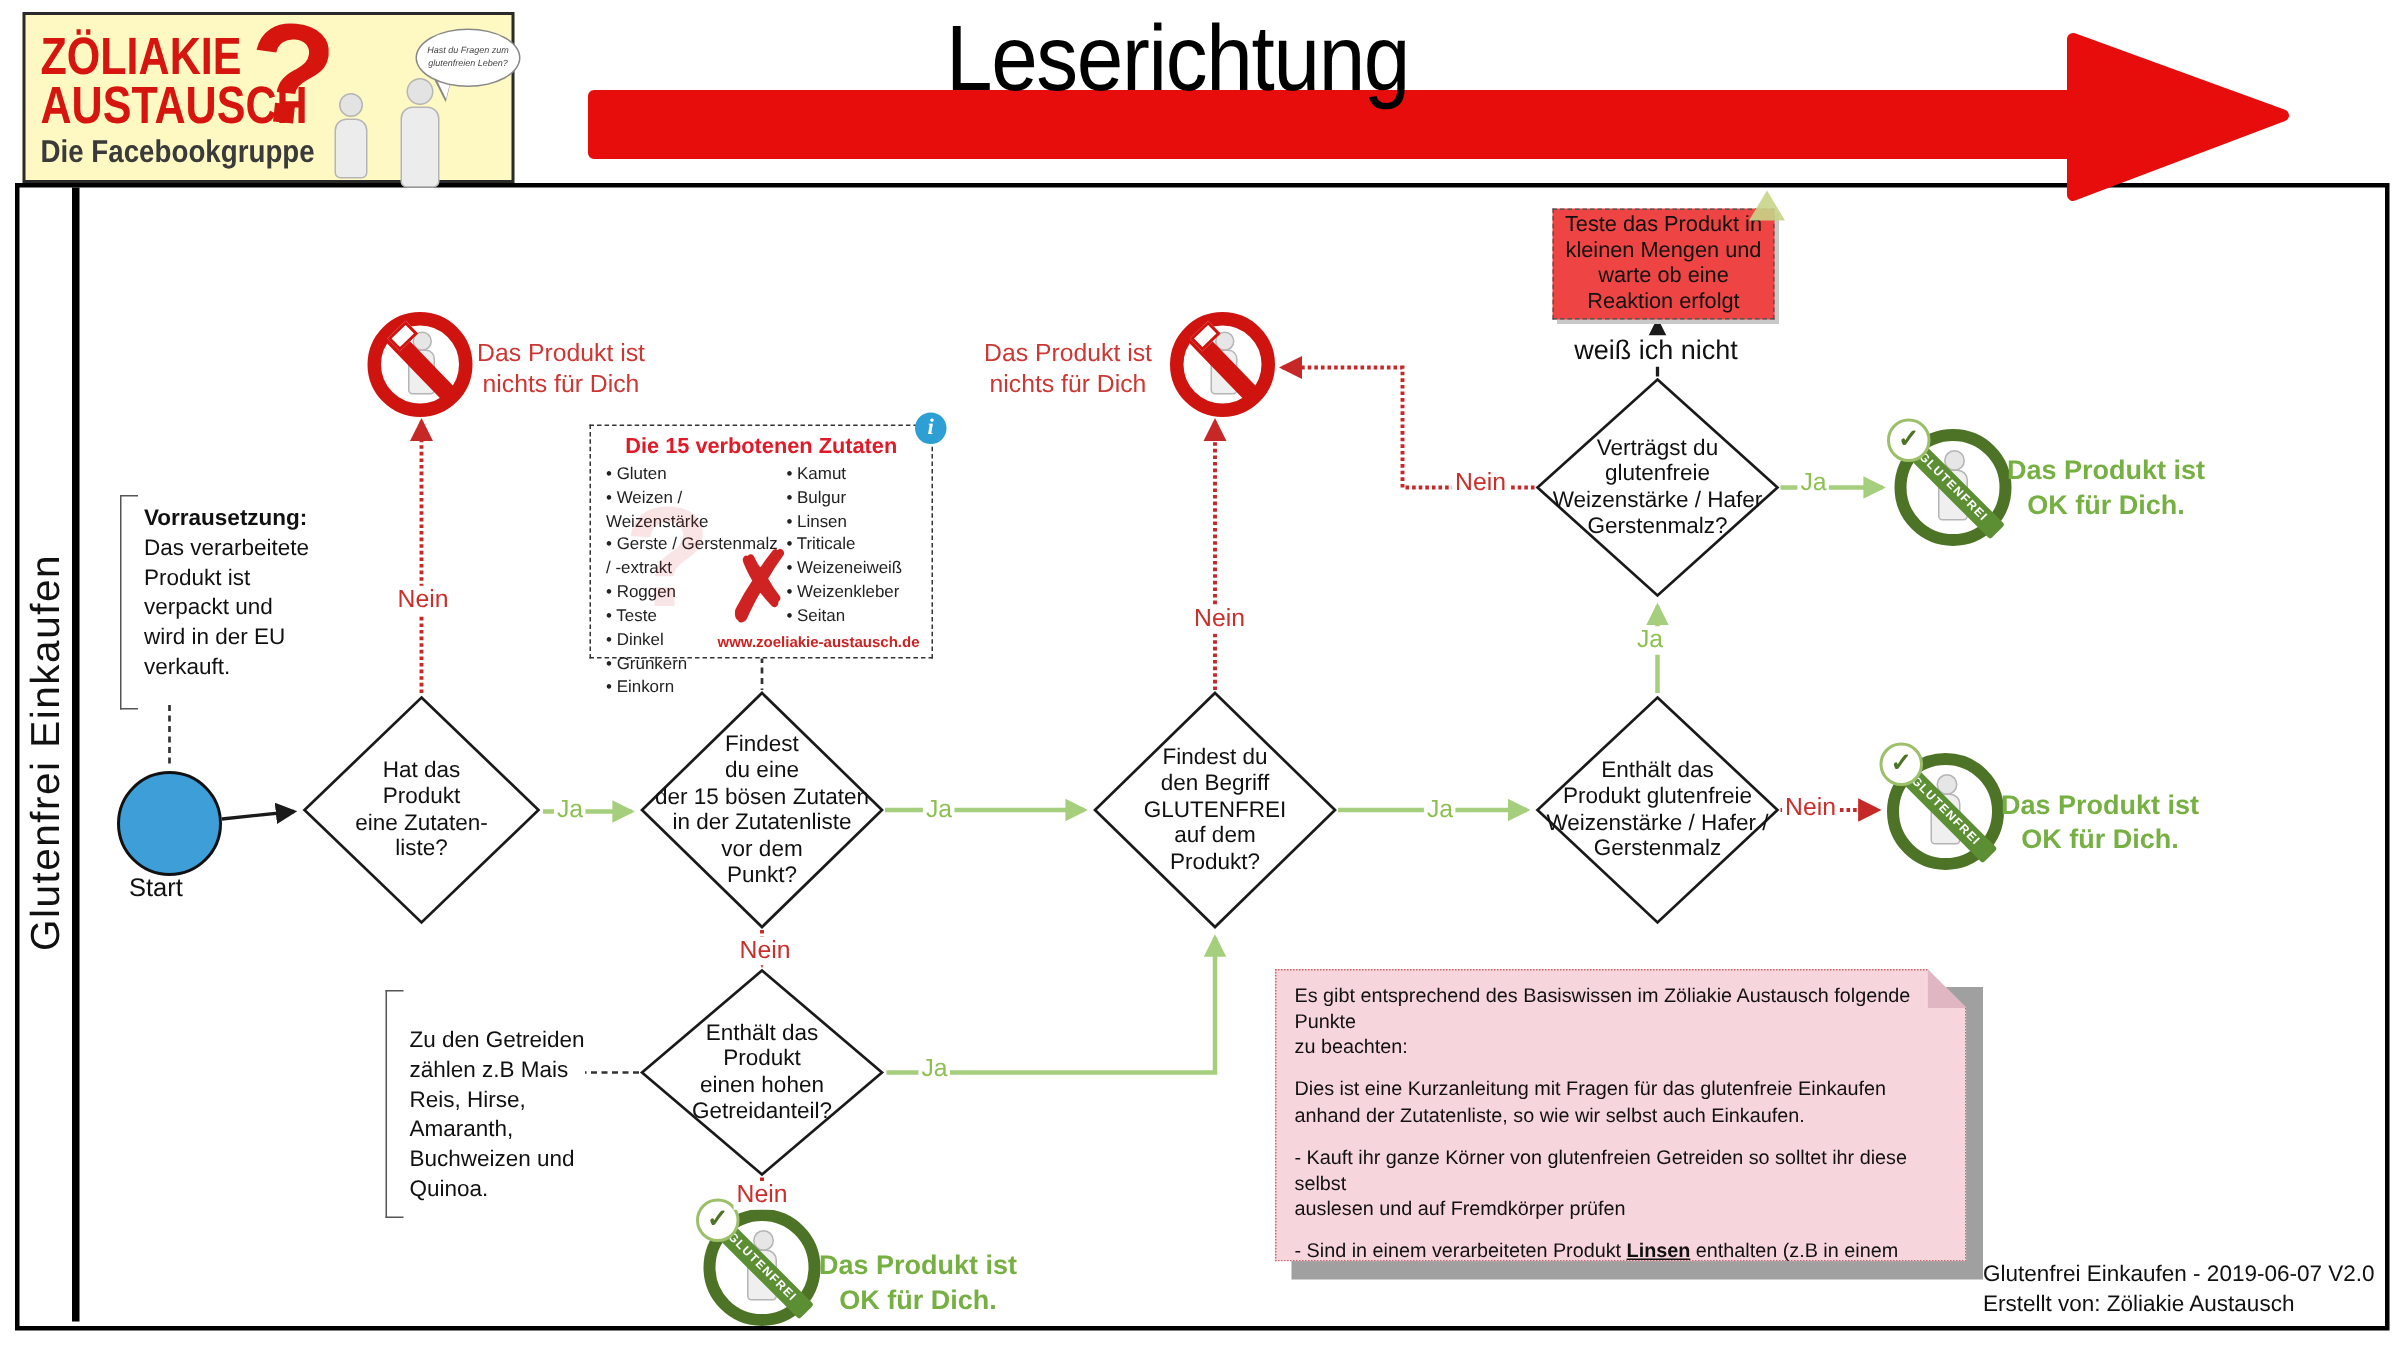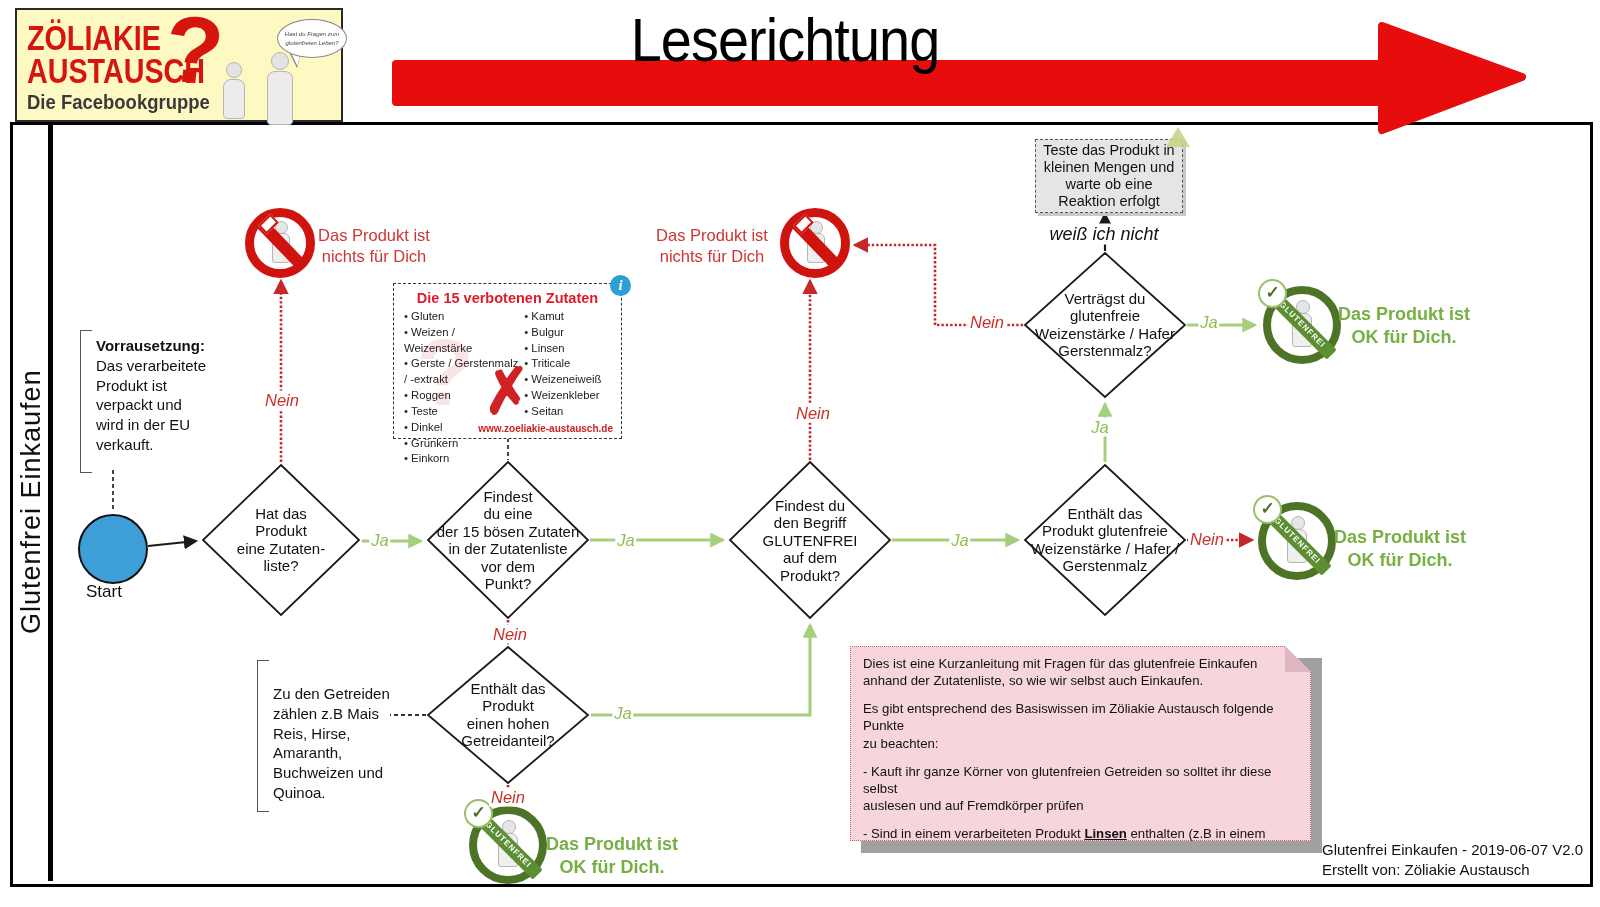--- a/index.html
+++ b/index.html
@@ -34,21 +34,21 @@
 
   
   svg.layer{left:0;top:0;z-index:2;pointer-events:none;position:absolute;}
   .big-arrow{z-index:3;}
 
   
   .node-text{z-index:6;font-size:15px;line-height:1.16;text-align:center;transform:translate(-50%,-50%);}
   .start-circle{left:78px;top:514px;width:66px;height:66px;border-radius:50%;background:#3d9ed8;border:2px solid #111;z-index:5;}
   .start-label{left:86px;top:582px;font-size:17px;z-index:6;}
 
-  .edge-label{z-index:7;font-size:16.5px;background:#fff;padding:0 2px;transform:translate(-50%,-50%);font-style:italic;}
+  .edge-label{z-index:7;font-size:16.5px;background:#fff;padding:0 2px;transform:translate(-50%,-50%);}
   .lab-ja{color:#8cc152;} .lab-nein{color:#c9302c;} .lab-know{color:#111;font-size:18px;}
 
   .result{z-index:7;transform:translate(-50%,-50%);text-align:center;white-space:pre-line;font-weight:700;line-height:1.25;}
   .result-bad{color:#cc3733;font-size:16.5px;font-weight:400;}
   .result-ok{color:#76b043;font-size:18px;}
 
   
   .ban{width:70px;height:70px;z-index:6;}
   .ban .ring{position:absolute;inset:0;border-radius:50%;border:9px solid #cf1410;background:#fff;box-sizing:border-box;}
   .ban .ph{position:absolute;left:30px;top:13px;width:11px;height:11px;border-radius:50%;background:#e6e6e6;border:1px solid #b5b5b5;}
@@ -78,21 +78,21 @@
   .zcols ul{list-style:none;margin:0;padding:0;font-size:11.3px;line-height:1.4;color:#222;}
   .zcols ul.c1{width:57%;} .zcols ul.c2{width:43%;}
   .zcols li::before{content:"• ";}
   .zsite{position:absolute;right:8px;bottom:4px;font-size:10px;font-weight:700;color:#cc2222;}
   .zcross{position:absolute;left:88px;top:72px;font-size:60px;font-weight:700;color:#cc1111;transform:rotate(-6deg);opacity:.92;z-index:1;}
   .zq{position:absolute;left:22px;top:34px;font-size:95px;font-weight:800;color:#cc1111;opacity:.10;z-index:0;}
   .zinfo{position:absolute;right:-10px;top:-9px;width:21px;height:21px;border-radius:50%;background:#2e9fd4;color:#fff;
          font-family:"Liberation Serif",serif;font-weight:700;font-style:italic;font-size:15px;text-align:center;line-height:20px;z-index:7;}
 
   
-  .ynote{left:1035px;top:139px;width:146px;height:70px;background:#e5e5e5;border:1.6px dashed #555;box-shadow:3px 3px 0 #c9c9c9;
+  .ynote{left:1035px;top:139px;width:146px;height:70px;background:#ef4444;border:1.6px dashed #555;box-shadow:3px 3px 0 #c9c9c9;
          z-index:5;font-size:14.5px;text-align:center;line-height:1.18;padding-top:2px;}
   .ytri{left:1166px;top:127px;width:0;height:0;border-left:12px solid transparent;border-right:12px solid transparent;
         border-bottom:20px solid #c8d48a;z-index:6;opacity:.9;}
 
   
   .pshadow{left:861px;top:658px;width:461px;height:195px;background:#a0a0a0;z-index:4;}
   .pnote{left:850px;top:646px;width:461px;height:195px;background:#f6d5dd;border:1px dotted #c66;box-sizing:border-box;
          clip-path:polygon(0 0, calc(100% - 26px) 0, 100% 26px, 100% 100%, 0 100%);
          z-index:5;padding:8px 12px;font-size:13.2px;line-height:1.3;color:#111;}
   .pnote p{margin:0 0 11px 0;white-space:pre-line;}
@@ -316,24 +316,24 @@
 </div>
 
 <div class="abs ynote pre">Teste das Produkt in
 kleinen Mengen und
 warte ob eine
 Reaktion erfolgt</div>
 <div class="abs ytri"></div>
 
 <div class="abs pshadow"></div>
 <div class="abs pnote">
+  <p>Es gibt entsprechend des Basiswissen im Zöliakie Austausch folgende Punkte
+zu beachten:</p>
   <p>Dies ist eine Kurzanleitung mit Fragen für das glutenfreie Einkaufen
 anhand der Zutatenliste, so wie wir selbst auch Einkaufen.</p>
-  <p>Es gibt entsprechend des Basiswissen im Zöliakie Austausch folgende Punkte
-zu beachten:</p>
   <p>- Kauft ihr ganze Körner von glutenfreien Getreiden so solltet ihr diese selbst
 auslesen und auf Fremdkörper prüfen</p>
   <p><span>- Sind in einem  verarbeiteten Produkt  </span><span class="plinsen">Linsen</span><span> enthalten  (z.B in einem
 Linseneintopf) so ist eine hohe Kontaminationsgefahr durch Anzucht und
 Transport der Linsen vorhanden und das Produkt sollte vermieden werden</span></p>
 </div>
 <div class="abs pfold"></div>
 
 <div class="abs footer">
   <div>Glutenfrei Einkaufen - 2019-06-07 V2.0</div>

